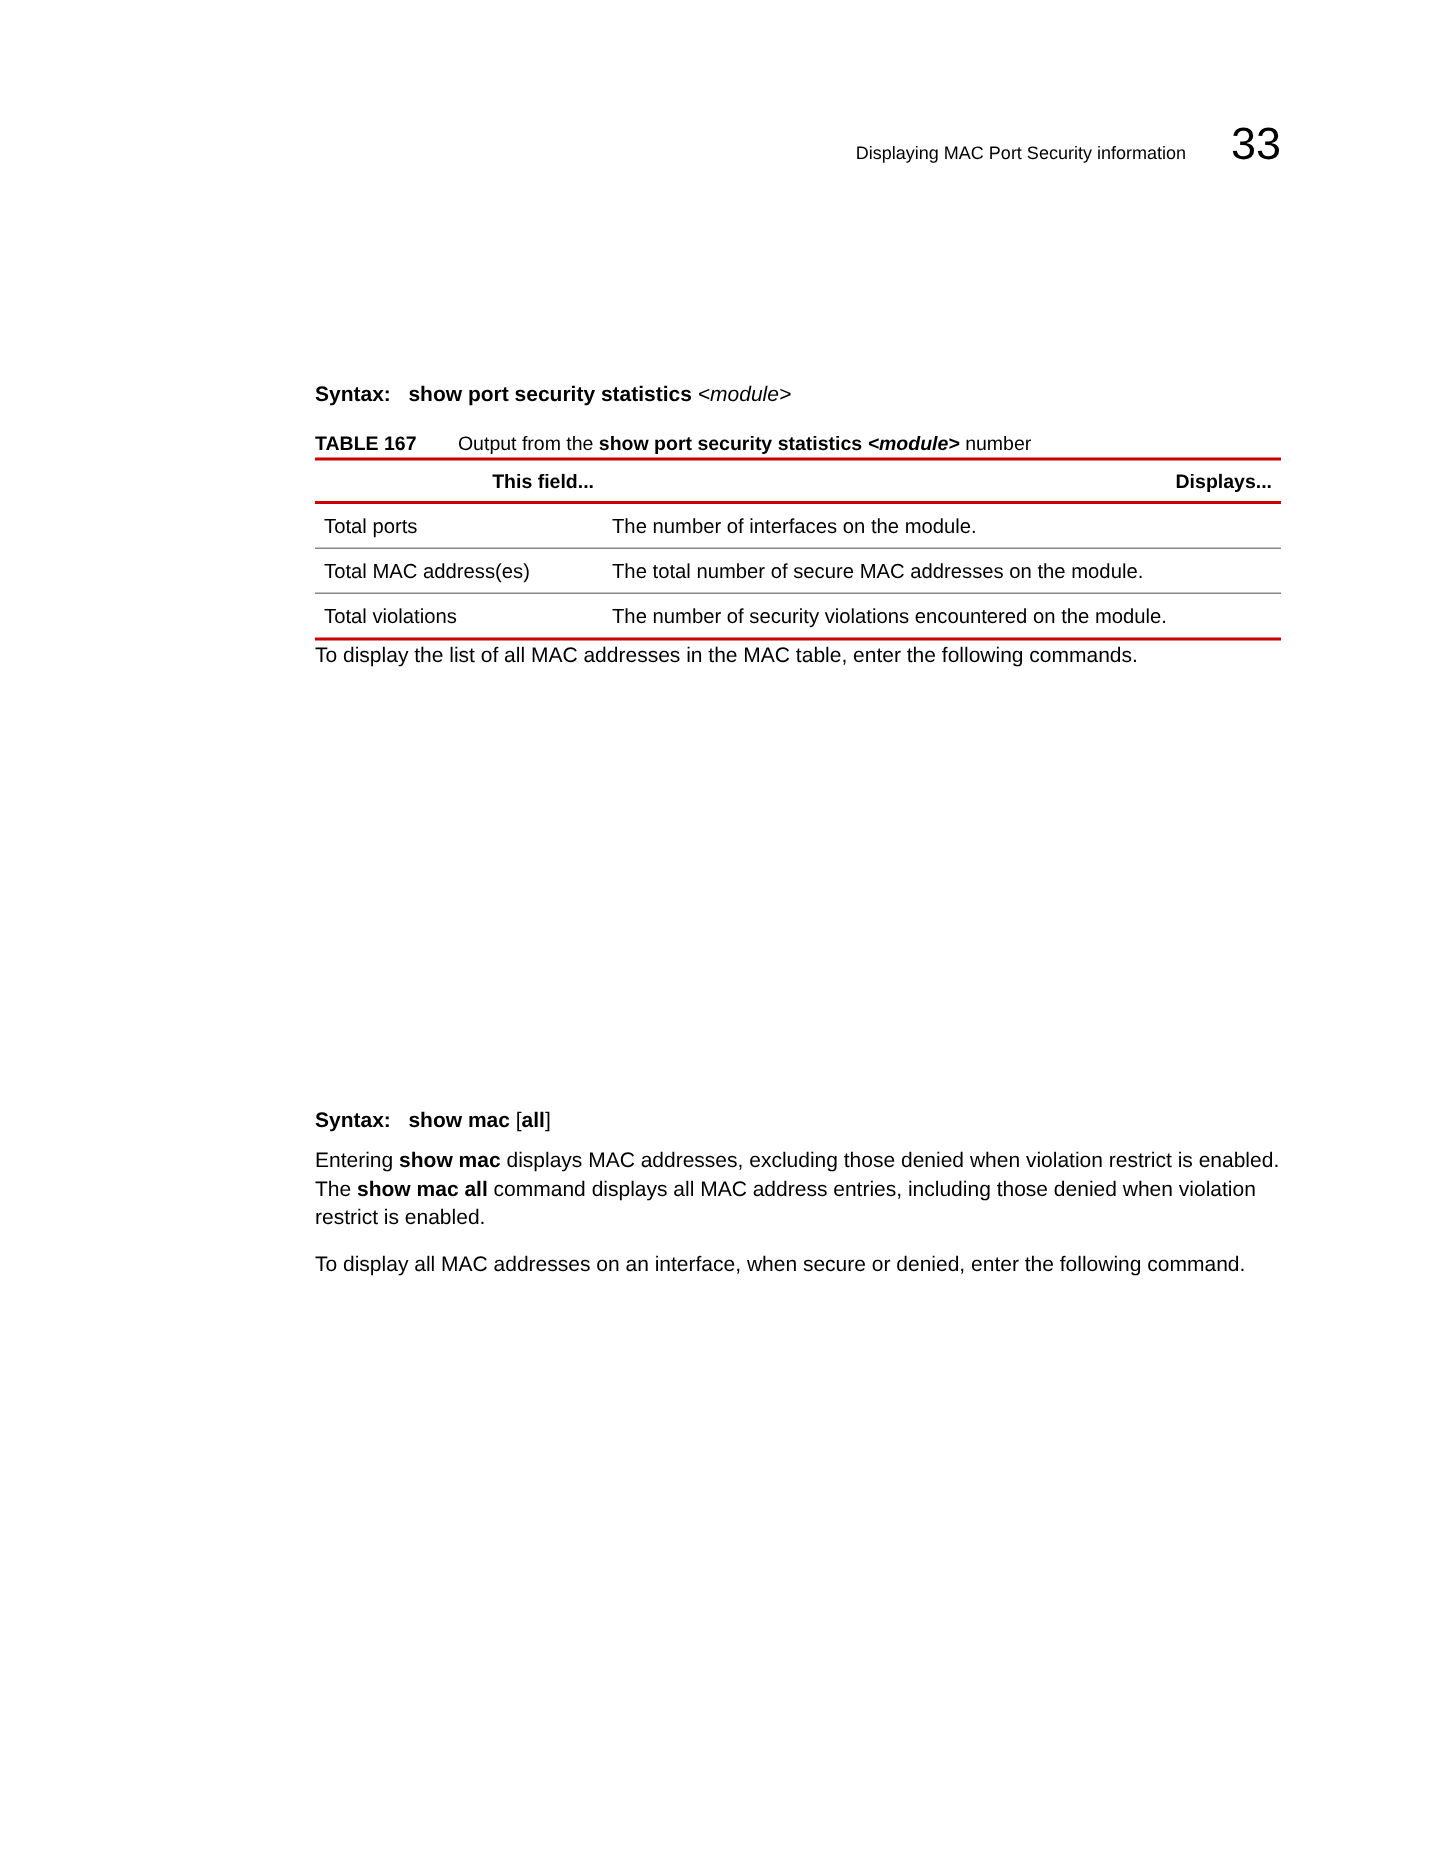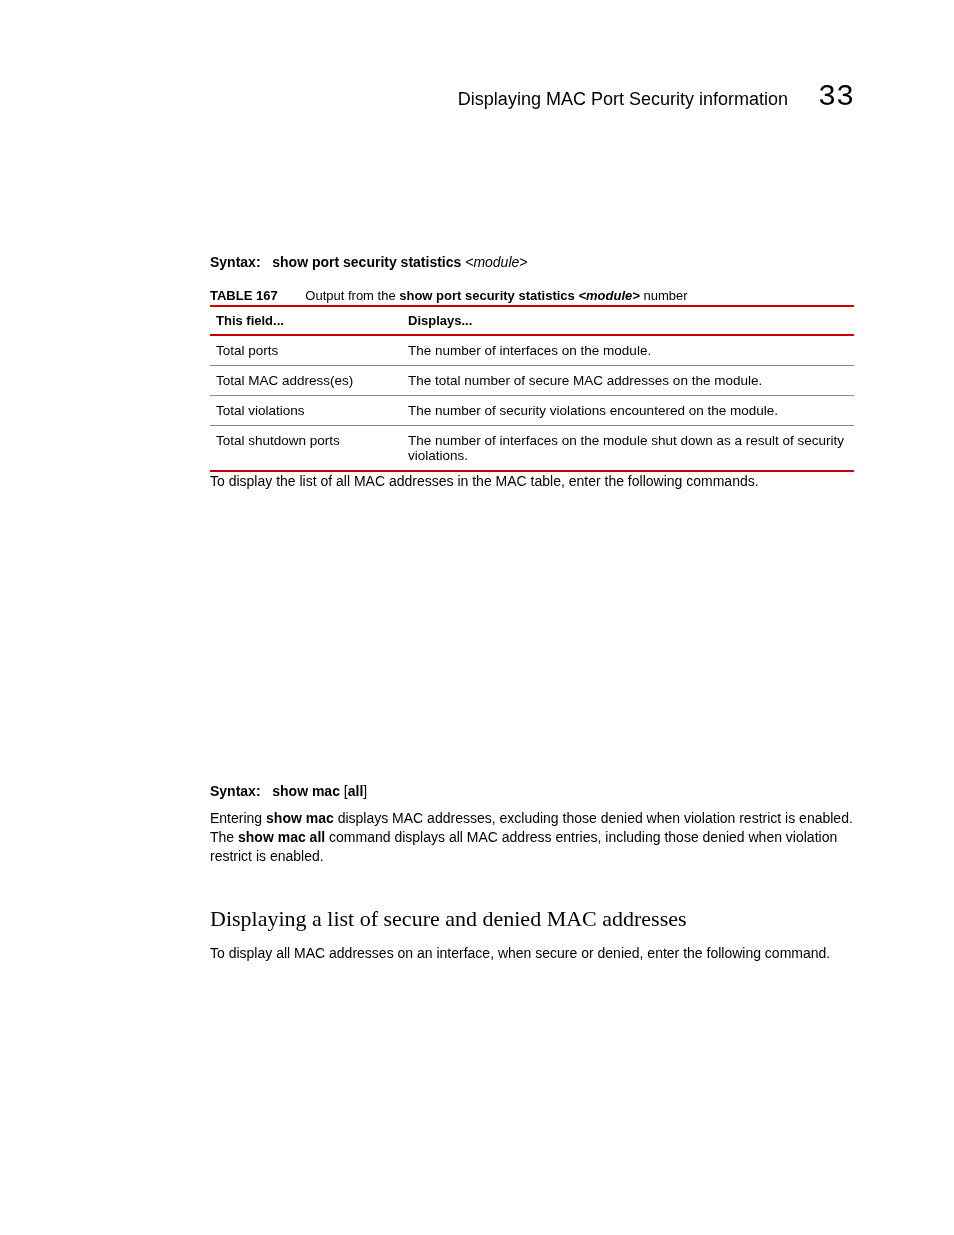--- a/index.html
+++ b/index.html
@@ -16,25 +16,25 @@
     width: 954px;
   }
   .running-header {
     display: flex;
     align-items: baseline;
     justify-content: flex-end;
     gap: 30px;
     margin-bottom: 140px;
   }
   .running-header .title {
-    font-size: 18px;
+    font-size: 12px;
     color: #000;
   }
   .running-header .chap {
-    font-family: Liberation Mono, monospace;
+    font-family: Liberation Sans, sans-serif;
     font-size: 30px;
     font-weight: 400;
   }
   .content {
     margin-left: 110px;
   }
   .syntax-line {
     font-size: 14px;
     margin: 0 0 10px 0;
   }
@@ -63,21 +63,21 @@
   .tbl-caption .ital {
     font-style: italic;
     font-weight: 700;
   }
   table.doc {
     width: 100%;
     border-collapse: collapse;
     font-size: 13.5px;
   }
   table.doc th {
-    text-align: left;
+    text-align: right;
     font-weight: 700;
     font-size: 13px;
     padding: 6px 6px;
     border-top: 2px solid #cc0000;
     border-bottom: 2px solid #cc0000;
   }
   table.doc td {
     padding: 7px 6px;
     vertical-align: top;
     border-bottom: 1px solid #888;
@@ -143,38 +143,33 @@
           <td>The number of interfaces on the module.</td>
         </tr>
         <tr>
           <td class="c1">Total MAC address(es)</td>
           <td>The total number of secure MAC addresses on the module.</td>
         </tr>
         <tr>
           <td class="c1">Total violations</td>
           <td>The number of security violations encountered on the module.</td>
         </tr>
-        <tr>
-          <td class="c1">Total shutdown ports</td>
-          <td>The number of interfaces on the module shut down as a result of security violations.</td>
-        </tr>
       </tbody>
     </table>
 
     <p class="body">To display the list of all MAC addresses in the MAC table, enter the following commands.</p>
 
     <div class="gap-large"></div>
 
     <p class="syntax-line">
       <span class="syntax-label">Syntax:</span>
       &nbsp;
       <span class="syntax-cmd">show mac </span><span>[</span><span class="syntax-cmd">all</span><span>]</span>
     </p>
 
     <p class="body">
       <span>Entering </span><span class="bold">show mac</span><span> displays MAC addresses, excluding those denied when violation restrict is enabled. The </span><span class="bold">show mac all</span><span> command displays all MAC address entries, including those denied when violation restrict is enabled.</span>
     </p>
 
-    <h2 class="section">Displaying a list of secure and denied MAC addresses</h2>
     <p class="body">To display all MAC addresses on an interface, when secure or denied, enter the following command.</p>
 
   </div>
 </div>
 
 </body></html>

